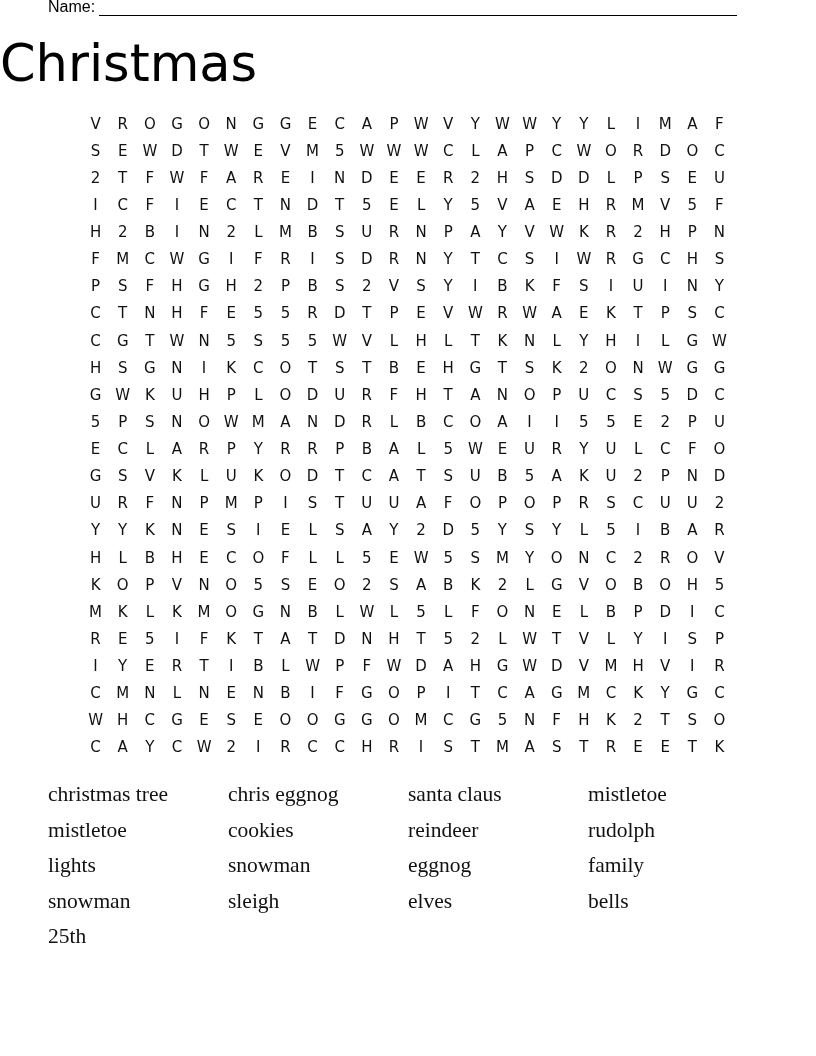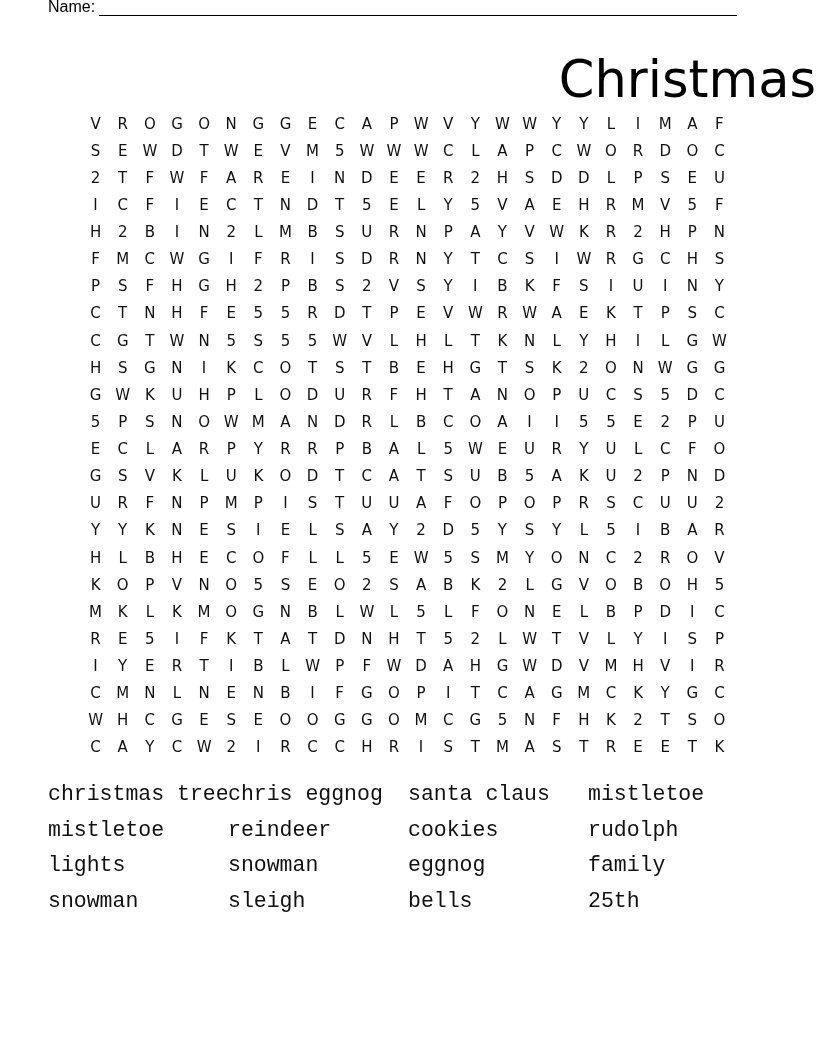--- a/index.html
+++ b/index.html
@@ -10,41 +10,40 @@
     .name-line {
       position: absolute; left: 48px; top: -2px;
       font-family: "Liberation Sans", sans-serif; font-size: 16px;
       display: flex; align-items: flex-end;
     }
     .name-line .underline {
       display: inline-block; width: 638px; border-bottom: 1px solid #000;
       height: 14px; margin-left: 4px;
     }
     .title {
-      position: absolute; left: 0; width: 816px; top: 32px; text-align: right;
+      position: absolute; left: 0; width: 816px; top: 32px; text-align: left;
       font-family: "DejaVu Sans", sans-serif; font-size: 51px; line-height: 64px;
       font-weight: normal;
-      margin-top: 16px;
     }
     .grid {
       position: absolute; left: 82px; top: 110px;
       display: grid; grid-template-columns: repeat(24, 27.13px);
       grid-auto-rows: 27.13px;
     }
     .cell {
       display: flex; align-items: center; justify-content: center;
       font-family: "DejaVu Sans", sans-serif; font-size: 15px; color: #111;
     }
     .words {
       position: absolute; left: 48px; top: 777px;
       display: grid; grid-template-columns: 180px 180px 180px 180px;
       grid-auto-rows: 35.6px;
     }
     .word {
-      font-family: Liberation Mono, monospace; font-size: 21.5px; line-height: 34px;
+      font-family: Liberation Serif, serif; font-size: 21.5px; line-height: 34px;
       white-space: nowrap; color: #111;
     }
   </style>
 </head>
 <body>
 
 <div class="name-line">
   <span>Name:</span>
   <span class="underline"></span>
 </div>
@@ -629,24 +628,25 @@
     <div class="cell">T</div>
     <div class="cell">K</div>
   </div>
 
 <div class="words" id="words">
     <div class="word">christmas tree</div>
     <div class="word">chris eggnog</div>
     <div class="word">santa claus</div>
     <div class="word">mistletoe</div>
     <div class="word">mistletoe</div>
+    <div class="word">cookies</div>
     <div class="word">reindeer</div>
-    <div class="word">cookies</div>
     <div class="word">rudolph</div>
     <div class="word">lights</div>
     <div class="word">snowman</div>
     <div class="word">eggnog</div>
     <div class="word">family</div>
     <div class="word">snowman</div>
     <div class="word">sleigh</div>
+    <div class="word">elves</div>
     <div class="word">bells</div>
     <div class="word">25th</div>
   </div>
 
 </body></html>

